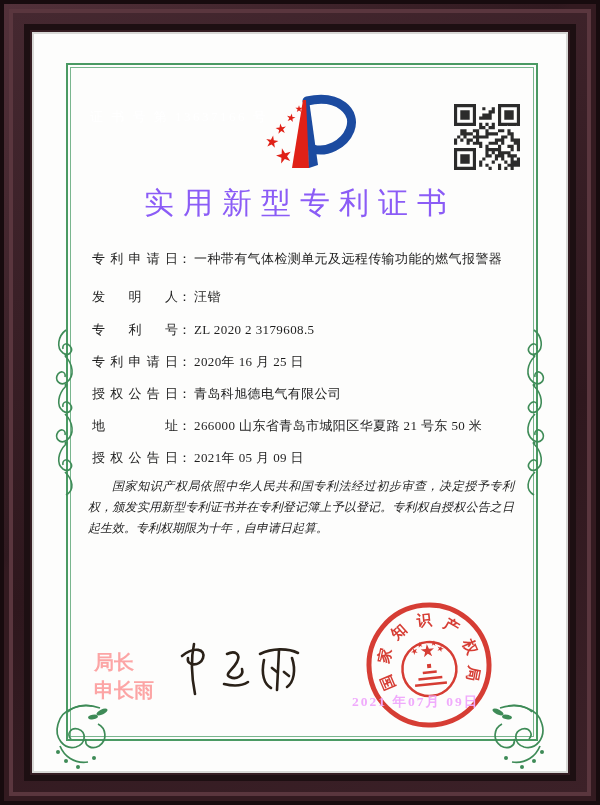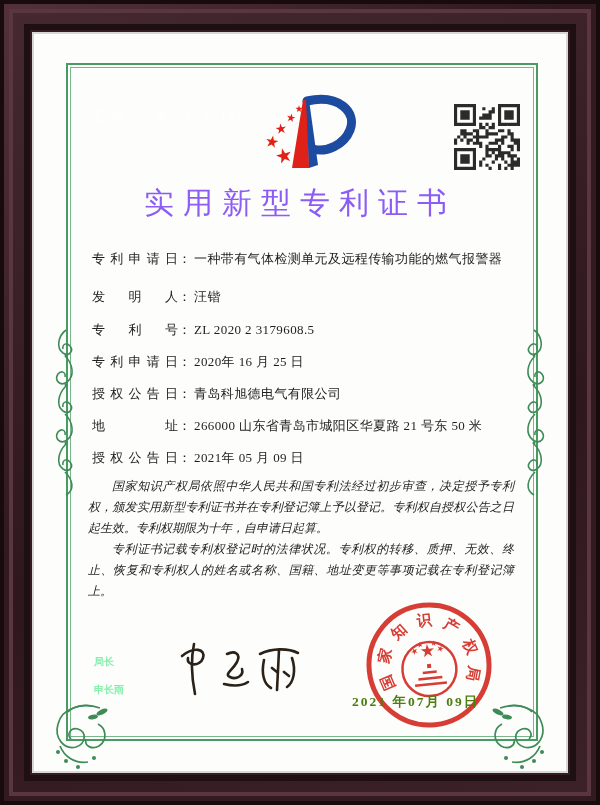--- a/index.html
+++ b/index.html
@@ -24,25 +24,25 @@
          font-weight:normal;color:#8b5cf6;letter-spacing:9px;}
   .frow{position:absolute;left:92px;width:442px;font-size:13px;color:#1e1e1e;line-height:17px;}
   .flabel{display:inline-block;width:86px;text-align:justify;text-align-last:justify;vertical-align:top;}
   .fcolon{display:inline-block;margin-right:3px;vertical-align:top;}
   .fvalue{display:inline-block;vertical-align:top;letter-spacing:0.4px;max-width:340px;}
   .fpair2{position:absolute;left:238px;top:0;white-space:nowrap;}
   .fpair2 .flabel{width:74px;}
   .bodytext{position:absolute;left:88px;top:476px;width:426px;font-size:12px;line-height:21px;
             color:#242424;text-align:justify;font-style:italic;}
   .bodytext p{margin:0;text-indent:2em;}
-  .signer{position:absolute;left:94px;top:648px;font-size:10px;font-weight:bold;color:#86efac;line-height:28px;}
+  .signer{position:absolute;left:94px;top:648px;font-size:20px;font-weight:bold;color:#fca5a5;line-height:28px;}
   .sig-svg{position:absolute;left:172px;top:636px;}
   .seal{position:absolute;left:362px;top:598px;width:134px;height:134px;transform:rotate(-6deg);opacity:.9;}
   .sealdate{position:absolute;left:352px;top:693px;font-size:13.5px;font-weight:bold;
-            color:#4d7c0f;letter-spacing:2px;z-index:1;}
+            color:#f0abfc;letter-spacing:2px;z-index:1;}
   .orn{position:absolute;}
   .qr{position:absolute;left:454px;top:104px;width:66px;height:66px;}
   .logo{position:absolute;left:247px;top:92px;width:118px;height:82px;}
 </style>
 </head>
 <body>
 
 <div id="stage">
 
   <div class="f1"></div>
@@ -100,21 +100,20 @@
   </div>
   <div class="frow" style="top:417px">
     <span class="flabel">地址</span><span class="fcolon">：</span><span class="fvalue">266000 山东省青岛市城阳区华夏路 21 号东 50 米</span>
   </div>
   <div class="frow" style="top:449px">
     <span class="flabel">授权公告日</span><span class="fcolon">：</span><span class="fvalue">2021年 05 月 09 日</span>
   </div>
 
   <div class="bodytext">
     <p>国家知识产权局依照中华人民共和国专利法经过初步审查，决定授予专利权，颁发实用新型专利证书并在专利登记簿上予以登记。专利权自授权公告之日起生效。专利权期限为十年，自申请日起算。</p>
-    <p>专利证书记载专利权登记时的法律状况。专利权的转移、质押、无效、终止、恢复和专利权人的姓名或名称、国籍、地址变更等事项记载在专利登记簿上。</p>
   </div>
 
   <div class="signer">
     <div>局长</div>
     <div>申长雨</div>
   </div>
 
   <svg class="sig-svg" width="140" height="62" viewBox="0 0 140 62">
     <g stroke="#2a2118" stroke-width="2.6" fill="none" stroke-linecap="round">
       <path d="M22,8 C19,22 19,38 23,58"></path>

